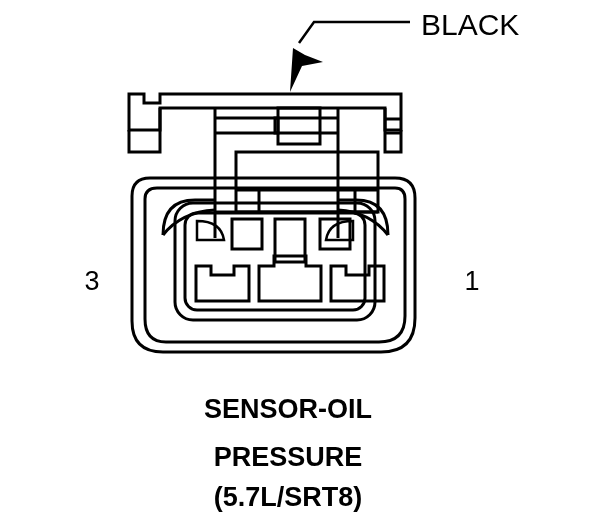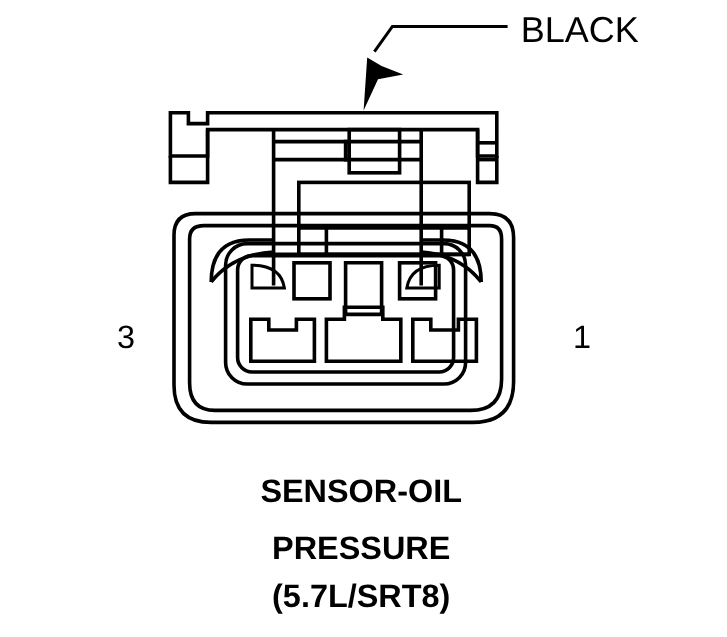--- a/index.html
+++ b/index.html
@@ -10,21 +10,21 @@
   }
   body {
     width: 606px;
     height: 531px;
     position: relative;
     overflow: hidden;
     font-family: "Liberation Sans", sans-serif;
   }
   #diagram-root {
     position: absolute;
-    left: 16px;
+    left: 3px;
     top: 0;
     width: 510px;
     height: 531px;
   }
   svg.diagram {
     display: block;
     width: 606px;
     height: 531px;
   }
   .stroke-shape {

